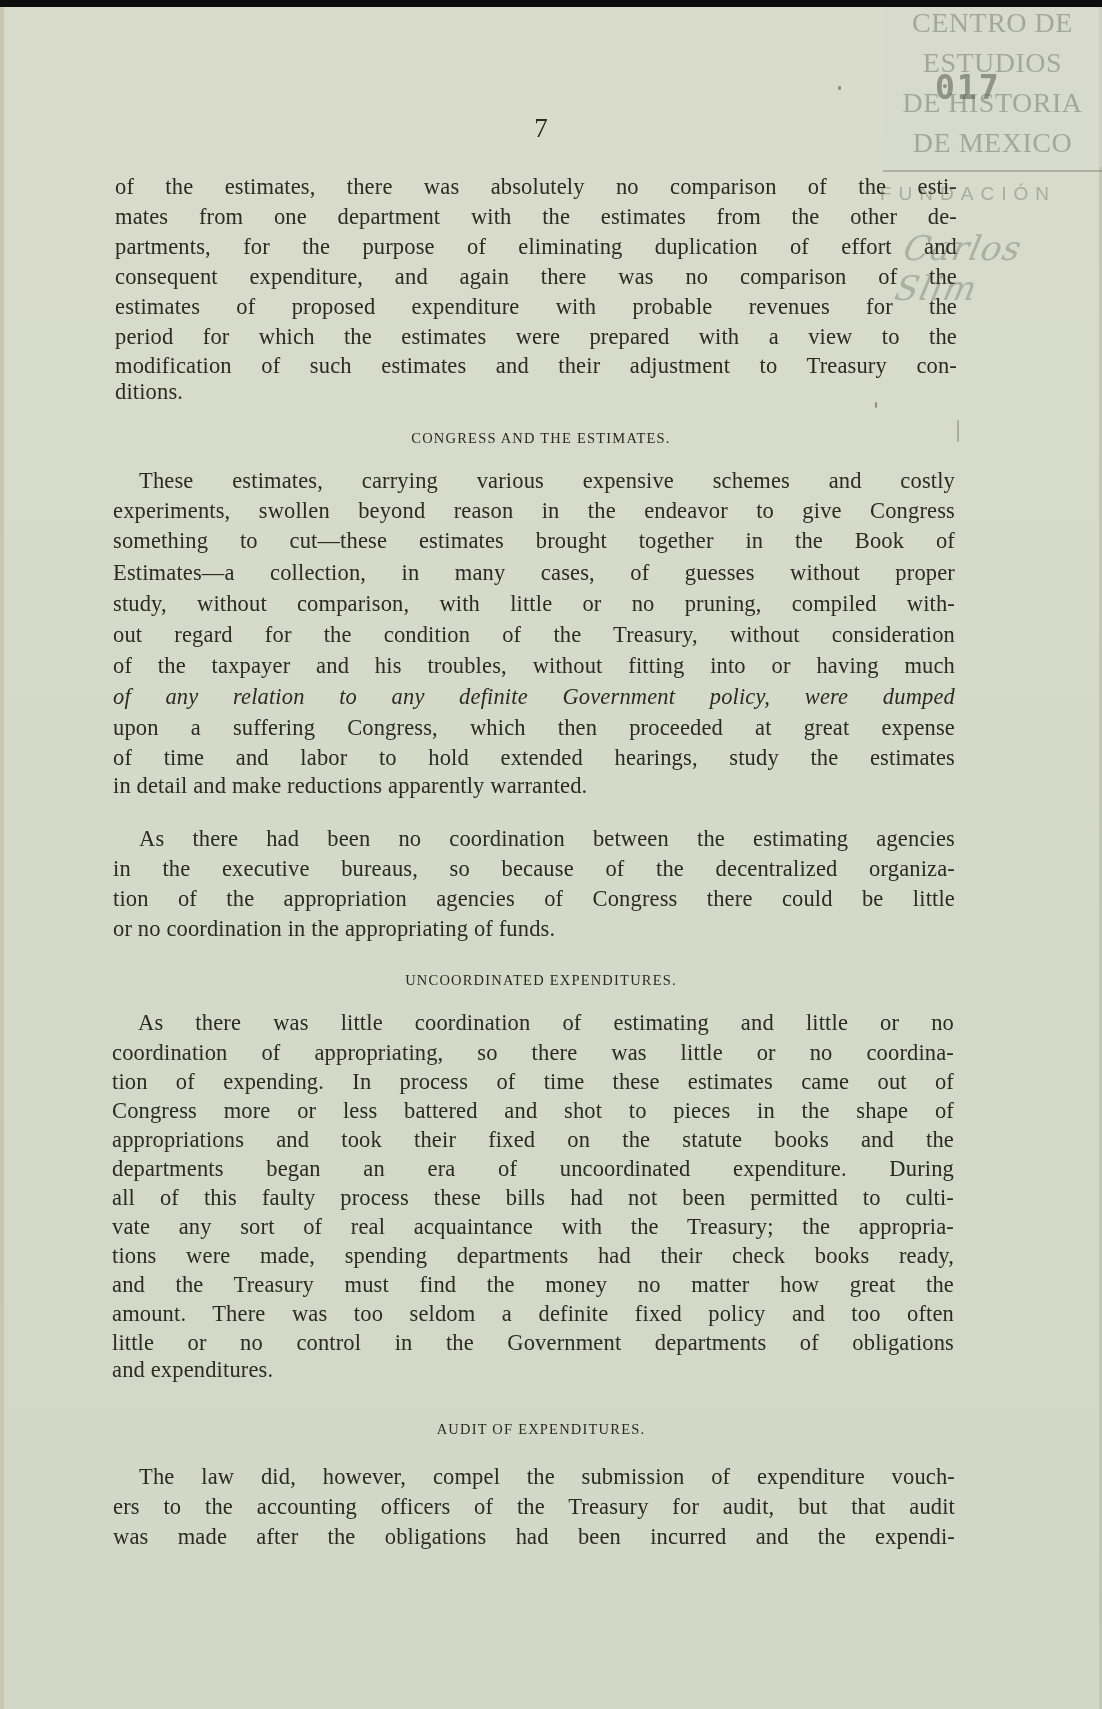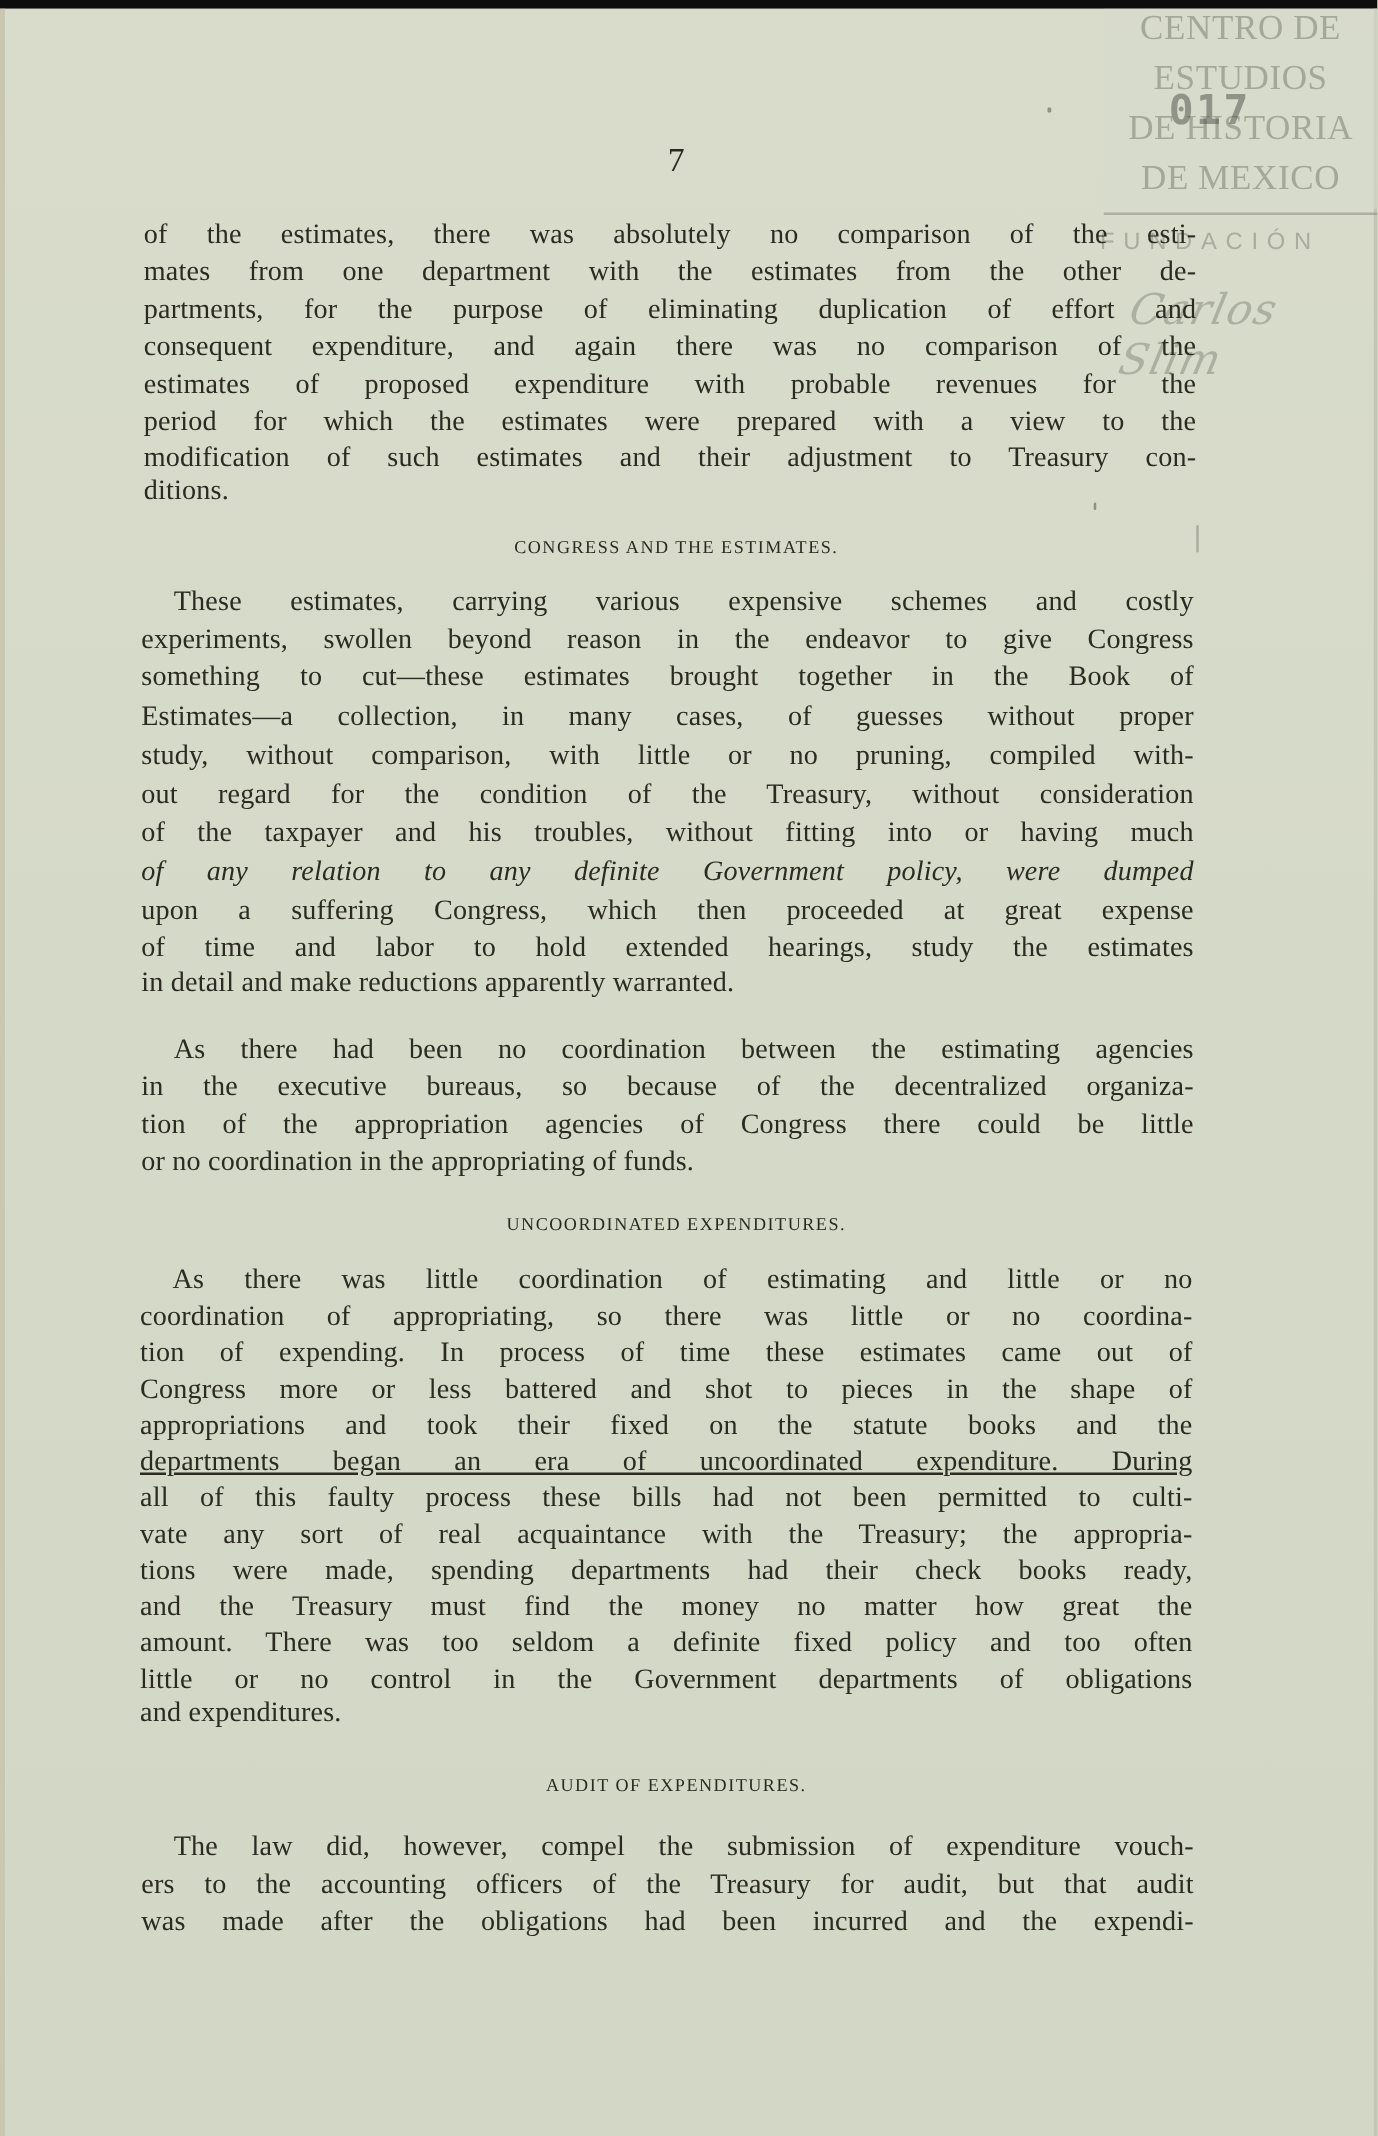--- a/index.html
+++ b/index.html
@@ -209,21 +209,21 @@
 </div>
 
 <div class="heading" style="top: 972px;">UNCOORDINATED EXPENDITURES.</div>
 
 <div class="text-block" style="top: 1008px; left: 112px;">
   <span class="line indent">As there was little coordination of estimating and little or no</span>
   <span class="line" style="height: 29px;">coordination of appropriating, so there was little or no coordina-</span>
   <span class="line" style="height: 29px;">tion of expending.  In process of time these estimates came out of</span>
   <span class="line" style="height: 29px;">Congress more or less battered and shot to pieces in the shape of</span>
   <span class="line" style="height: 29px;">appropriations and took their fixed on the statute books and the</span>
-  <span class="line" style="height: 29px; text-decoration: underline;">departments began an era of uncoordinated expenditure.  During</span>
+  <span class="line" style="height: 29px;">departments began an era of uncoordinated expenditure.  During</span>
   <span class="line" style="height: 29px;">all of this faulty process these bills had not been permitted to culti-</span>
   <span class="line" style="height: 29px;">vate any sort of real acquaintance with the Treasury; the appropria-</span>
   <span class="line" style="height: 29px;">tions were made, spending departments had their check books ready,</span>
   <span class="line" style="height: 29px;">and the Treasury must find the money no matter how great the</span>
   <span class="line" style="height: 29px;">amount.  There was too seldom a definite fixed policy and too often</span>
   <span class="line" style="height: 27px;">little or no control in the Government departments of obligations</span>
   <span class="line last" style="height: 26px;">and expenditures.</span>
 </div>
 
 <div class="heading" style="top: 1421px; text-align: center;">AUDIT OF EXPENDITURES.</div>

